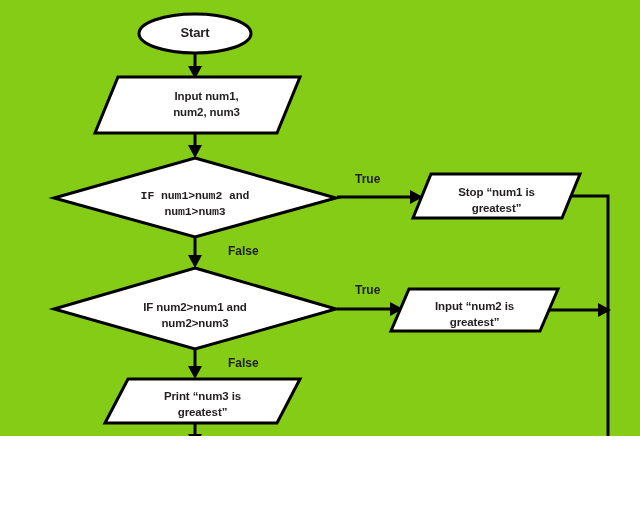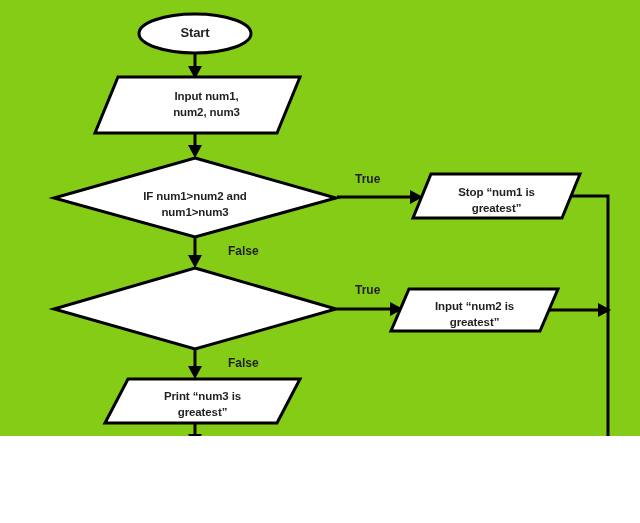--- a/index.html
+++ b/index.html
@@ -137,23 +137,25 @@
     <polygon class="shape-stroke" points="128,379 300,379 277,423 105,423"></polygon>
 
     <ellipse class="shape-stroke" cx="190" cy="466" rx="57" ry="20.5"></ellipse>
   </svg>
 
   <div class="node-label terminal-label" style="left:139px; top:25px; width:112px;">Start</div>
 
   <div class="node-label" style="left:124px; top:88px; width:165px;">Input num1,
 num2, num3</div>
 
-  <div class="node-label" style="left:115px; top:188px; width:160px;">IF num1&gt;num2 and
+  <div class="node-label" style="left:115px; top:188px; width:160px;font-family:Liberation Mono, monospace;">IF num1&gt;num2 and
 num1&gt;num3</div>
 
+  <div class="node-label" style="left:115px; top:299px; width:160px;">IF num2&gt;num1 and
+num2&gt;num3</div>
 
   <div class="node-label" style="left:419px; top:184px; width:155px;">Stop “num1 is
 greatest”</div>
 
   <div class="node-label" style="left:397px; top:298px; width:155px;">Input “num2 is
 greatest”</div>
 
   <div class="node-label" style="left:124px; top:388px; width:157px;">Print “num3 is
 greatest”</div>
 

